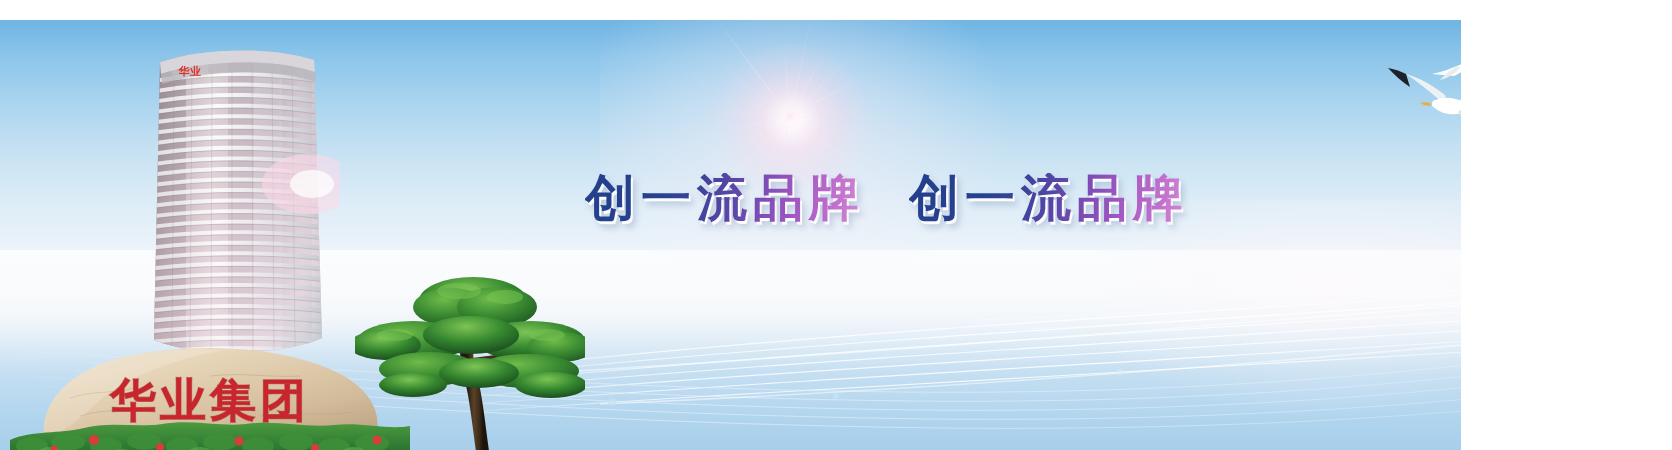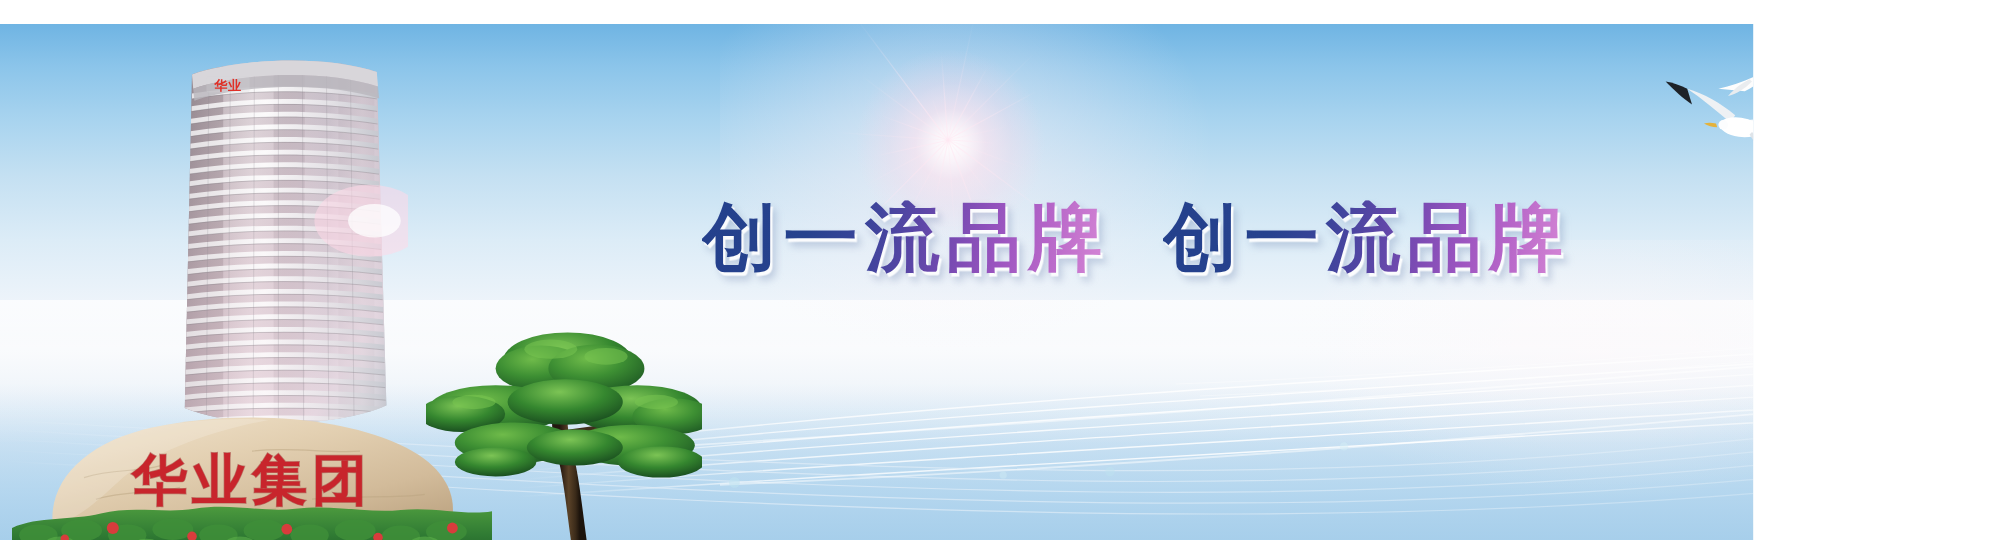--- a/index.html
+++ b/index.html
@@ -91,21 +91,21 @@
   
   .slogan{
     position:absolute;left:585px;top:128px;
     width:780px;height:100px;
     display:flex;align-items:center;
     white-space:nowrap;
     pointer-events:none;
   }
   .slogan-text{
     font-family:"DejaVu Sans","Liberation Sans",sans-serif;
-    font-size:62px;
+    font-size:50px;
     font-weight:bold;
     letter-spacing:6px;
     line-height:1;
     background:linear-gradient(100deg,
       #24408c 0%,
       #26428e 26%,
       #3a449a 40%,
       #5a46a6 52%,
       #7d4cb4 63%,
       #9c55c0 73%,

